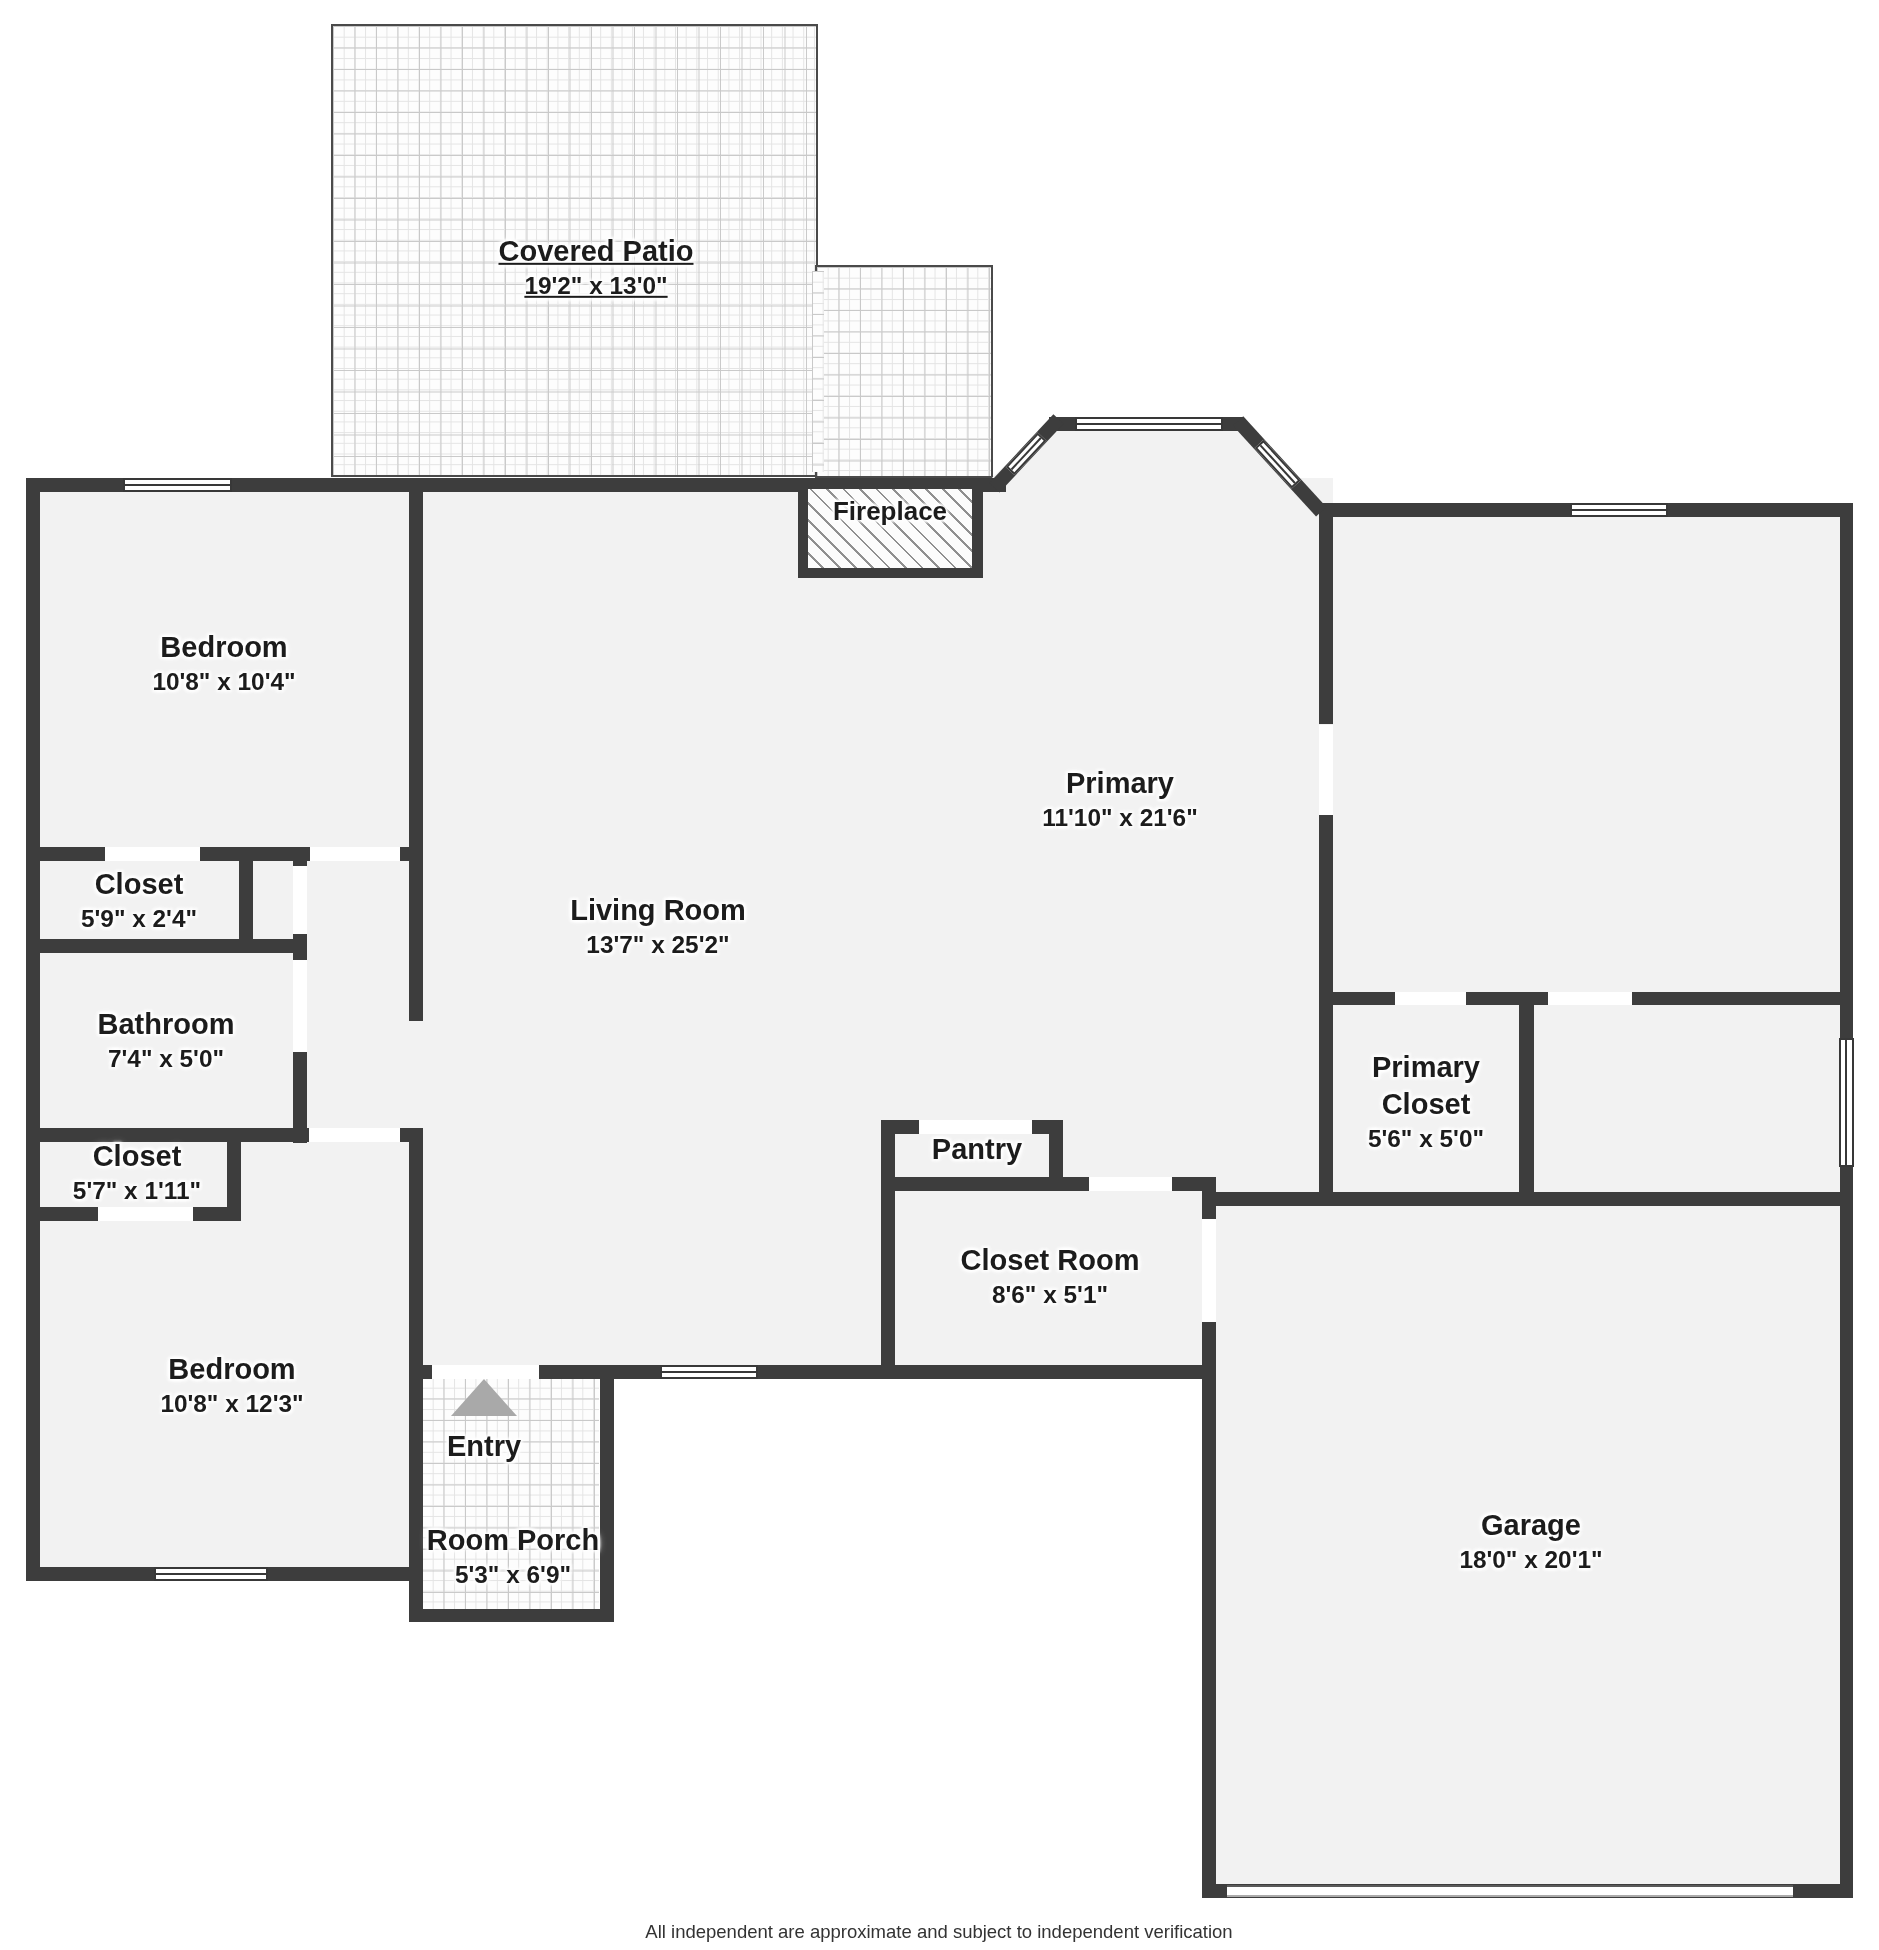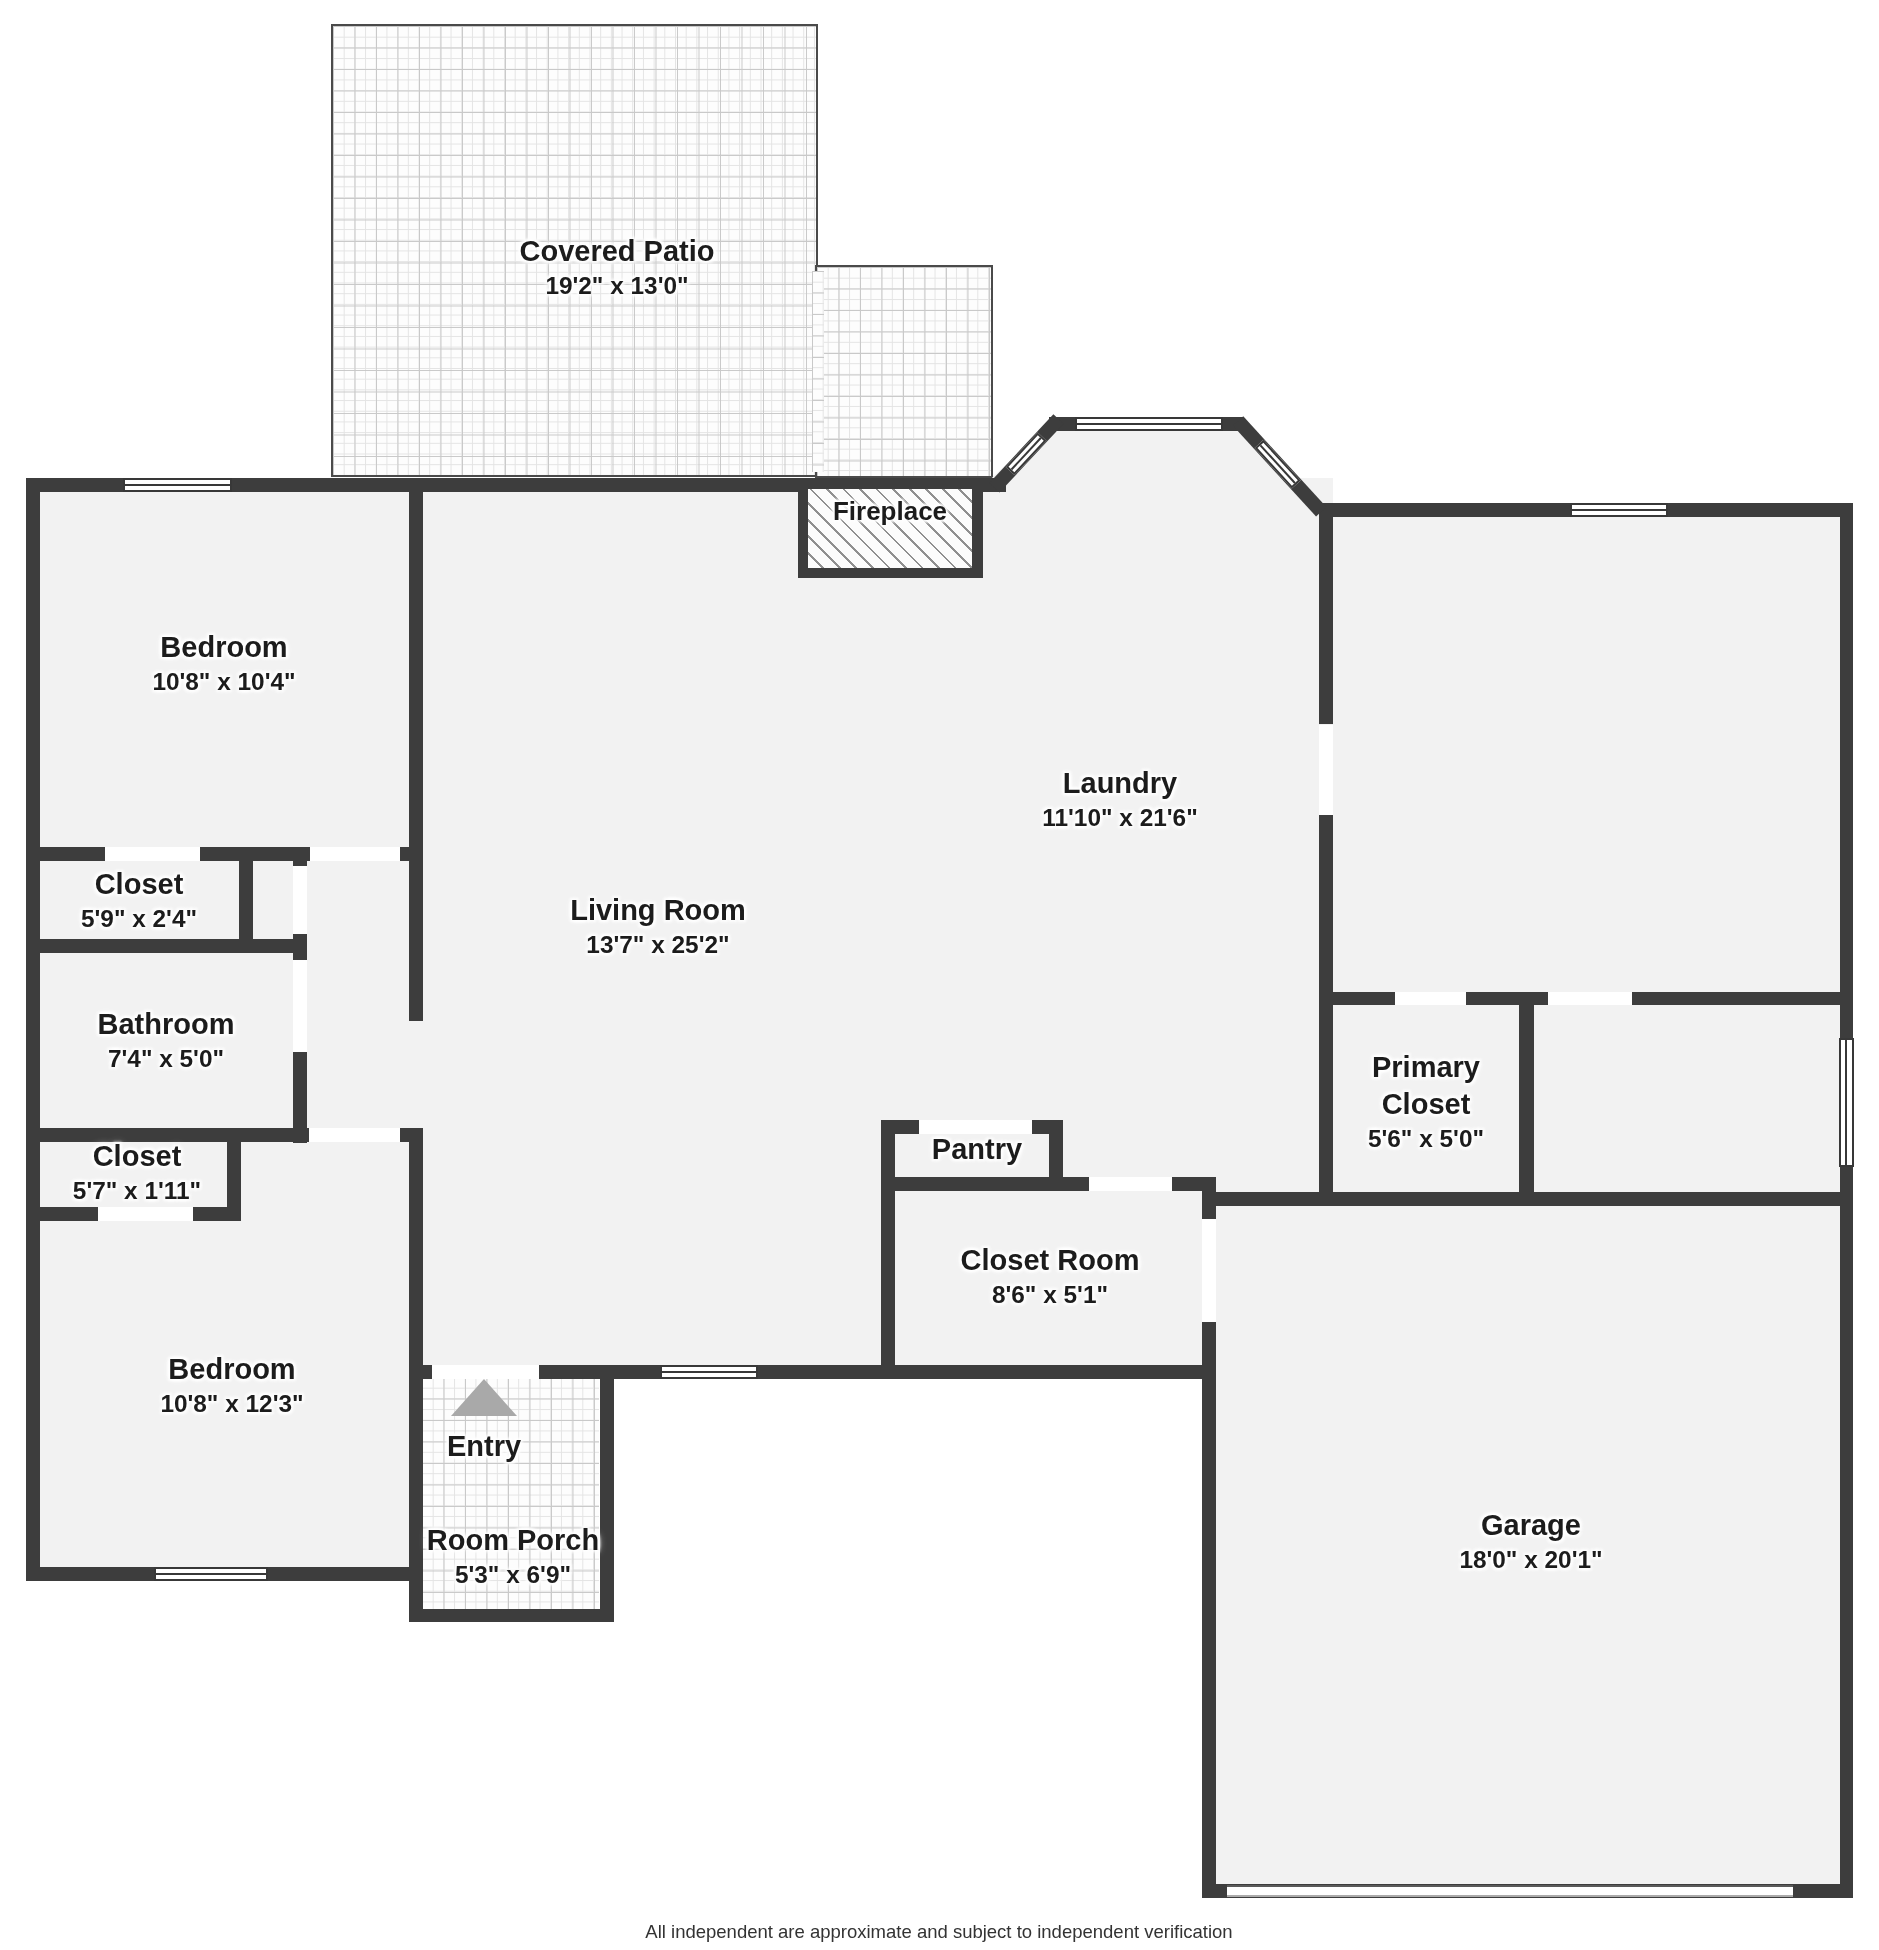--- a/index.html
+++ b/index.html
@@ -113,33 +113,33 @@
   <div class="win h" style="left:660px;top:1365px;width:98px;height:13.7px;"></div>
   <div class="win h" style="left:1075px;top:417px;width:148px;height:13.7px;"></div>
   <div class="win h" style="left:1570px;top:503px;width:98px;height:13.7px;"></div>
   <div class="win v" style="left:1839px;top:1038px;width:14.6px;height:129px;"></div>
 
   <div class="fireplace-box" style="left:798px;top:478px;width:185px;height:100px;"></div>
   <div class="fireplace-hatch" style="left:808px;top:489px;width:164px;height:79px;"></div>
 
   <div class="arrow" style="left:451px;top:1379px;"></div>
 
-  <div class="label" style="left:617px;top:267px;">
+  <div class="label" style="left:596px;top:267px;text-decoration:underline;">
     <div class="nm">Covered Patio</div>
     <div class="dim">19'2" x 13'0"</div>
   </div>
   <div class="label sm" style="left:890px;top:512px;">
     <div class="nm">Fireplace</div>
   </div>
   <div class="label" style="left:224px;top:663px;">
     <div class="nm">Bedroom</div>
     <div class="dim">10'8" x 10'4"</div>
   </div>
   <div class="label" style="left:1120px;top:799px;">
-    <div class="nm">Laundry</div>
+    <div class="nm">Primary</div>
     <div class="dim">11'10" x 21'6"</div>
   </div>
   <div class="label" style="left:139px;top:900px;">
     <div class="nm">Closet</div>
     <div class="dim">5'9" x 2'4"</div>
   </div>
   <div class="label" style="left:658px;top:926px;">
     <div class="nm">Living Room</div>
     <div class="dim">13'7" x 25'2"</div>
   </div>

